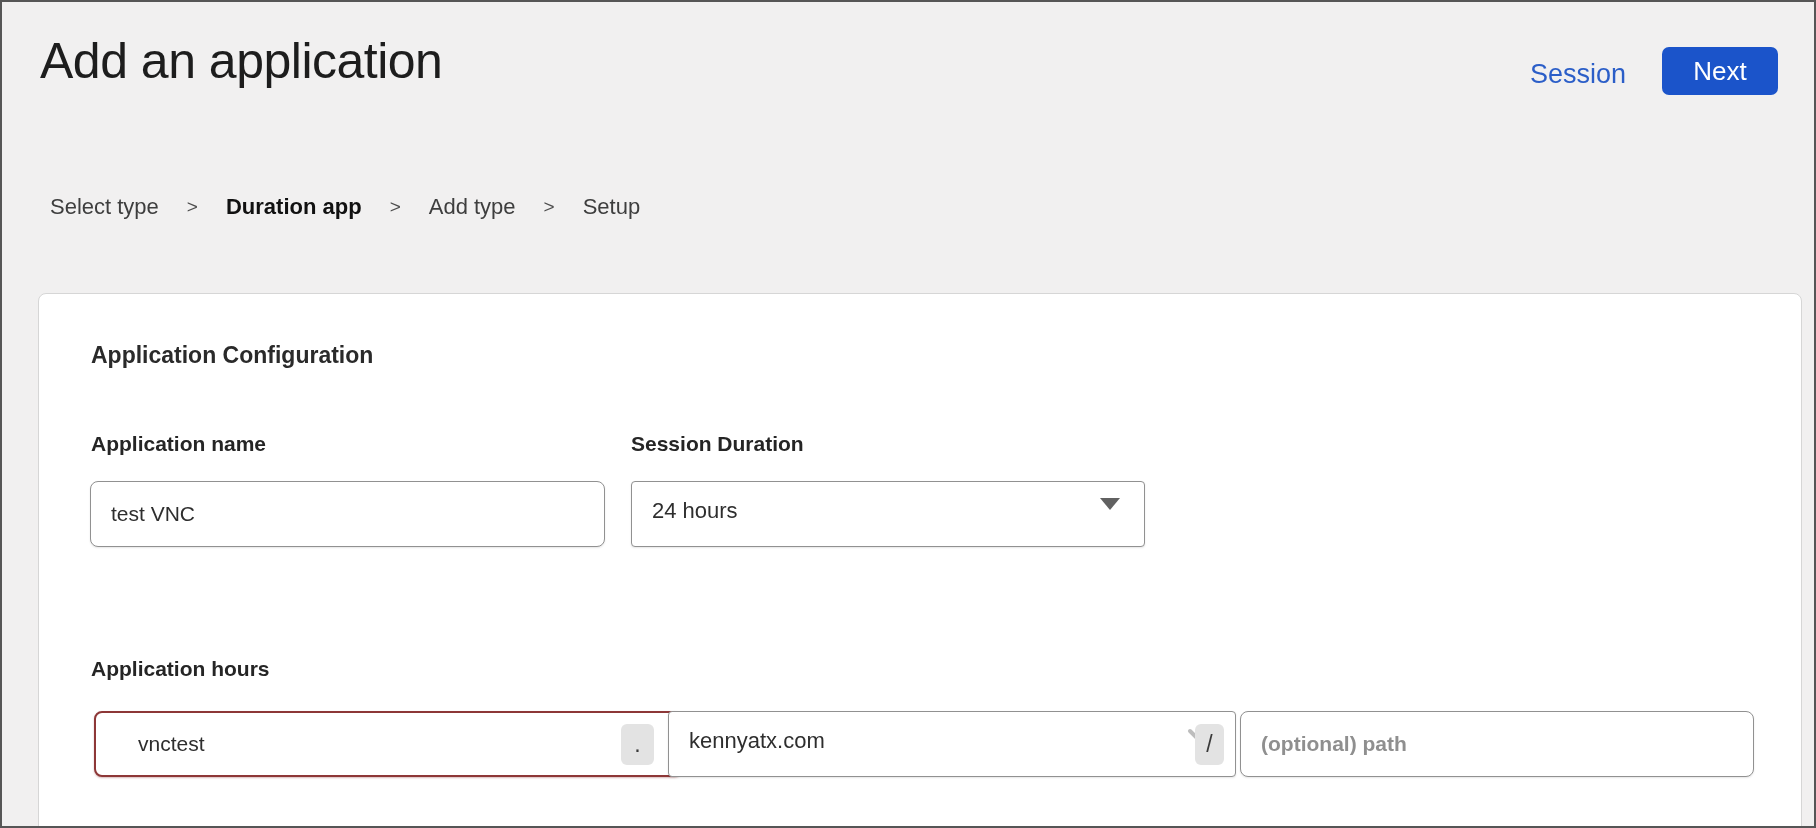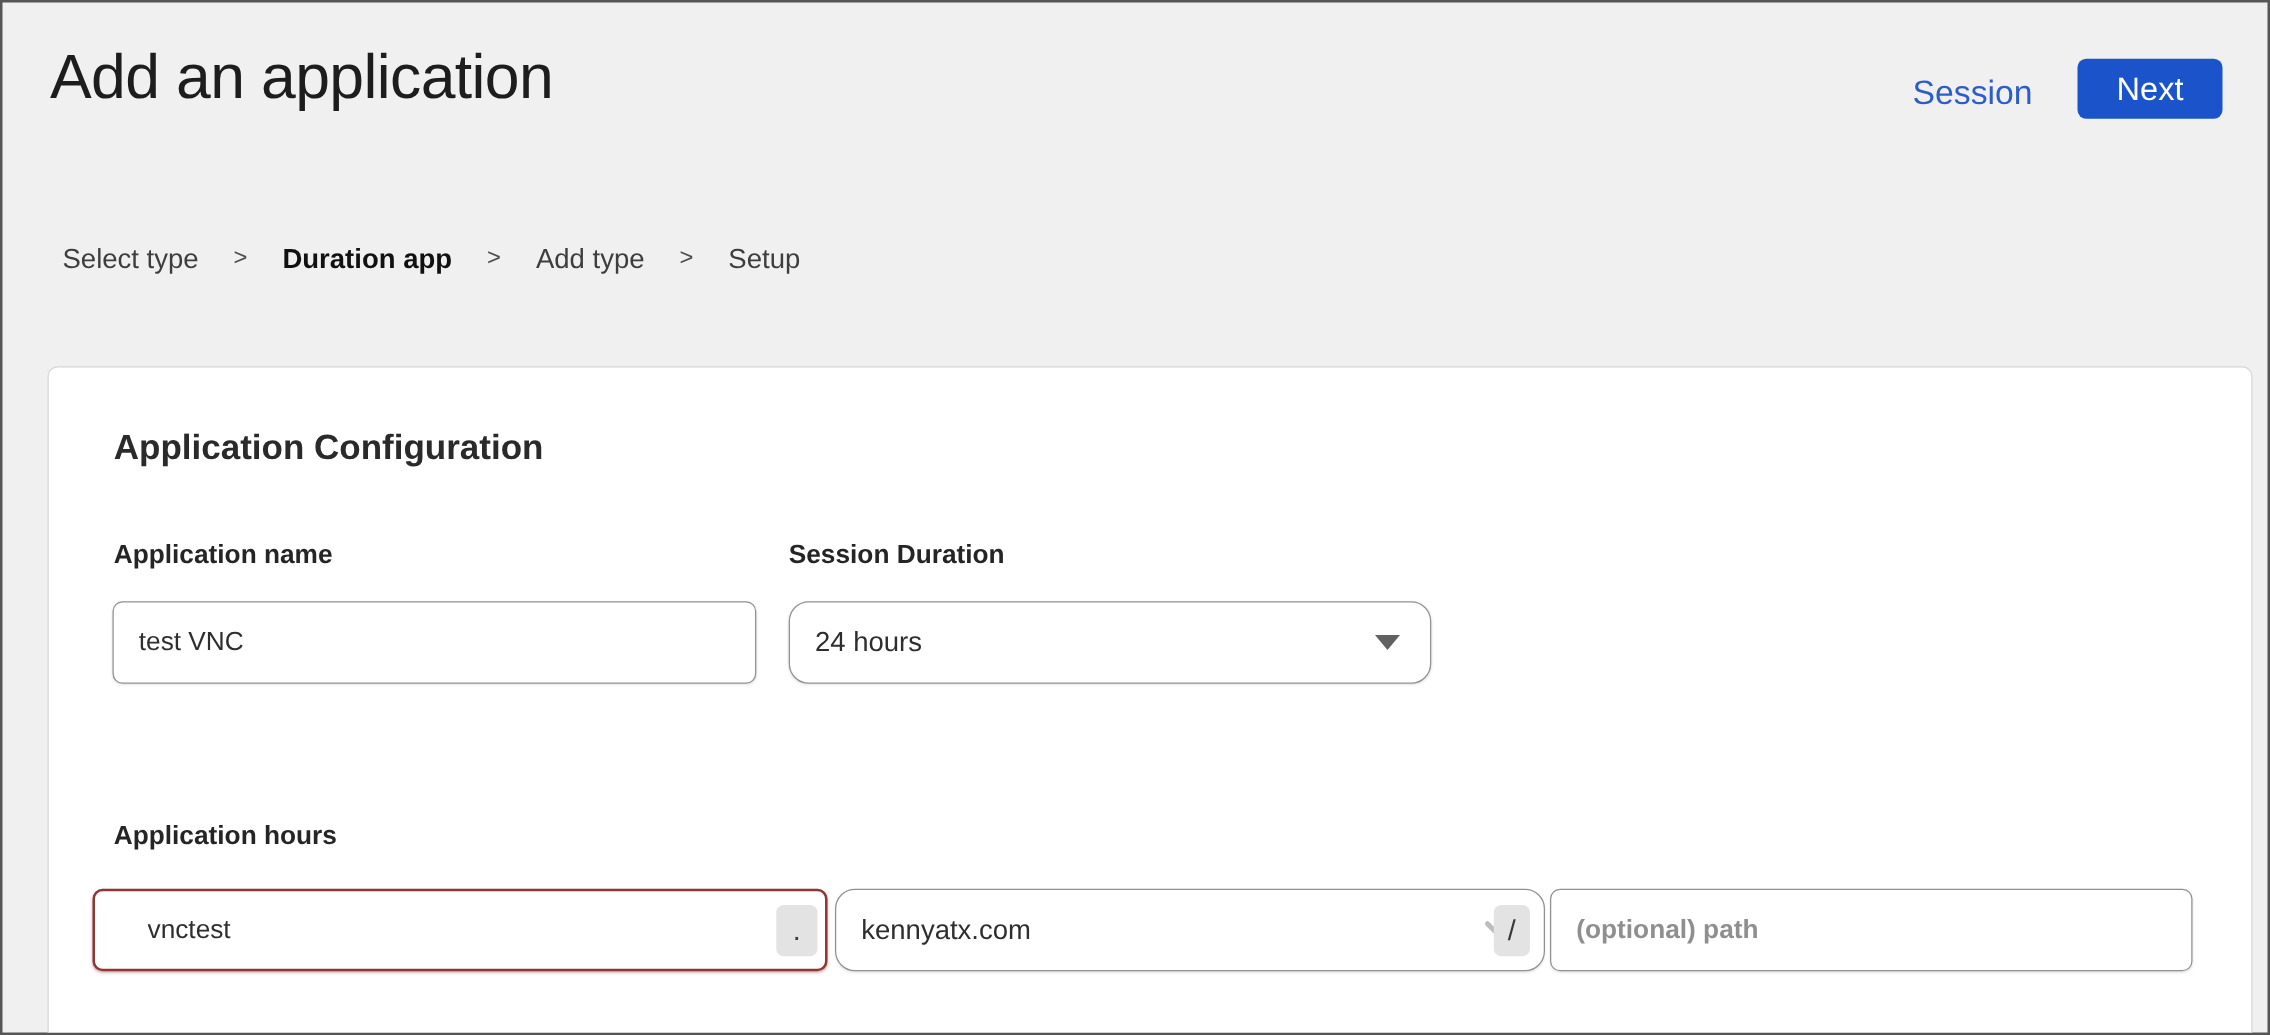--- a/index.html
+++ b/index.html
@@ -47,44 +47,44 @@
   
   .card {
     position: absolute; left: 36px; top: 291px;
     width: 1764px; height: 537px;
     background: #ffffff;
     border: 1px solid #d6d6d6;
     border-radius: 8px 8px 0 0;
   }
   .card-heading {
     position: absolute; left: 52px; top: 48px;
-    font-size: 28px; font-weight: 700; color: #2a2a2a;
+    font-size: 23px; font-weight: 700; color: #2a2a2a;
   }
   .field-label {
     position: absolute;
     font-size: 21px; font-weight: 700; color: #252525;
   }
   .text-input {
     position: absolute; height: 66px;
     border: 1.5px solid #919191; border-radius: 8px;
     background: #ffffff;
     font-size: 21px; color: #2e2e2e;
     padding: 0 20px;
     font-family: "Liberation Sans", sans-serif;
     box-shadow: 0 1px 2px rgba(0,0,0,0.10);
     outline: none;
   }
   .text-input::placeholder { color: #8f8f8f; opacity: 1; }
   .text-input.error { border: 2px solid #8d3737; box-shadow: 0 1px 2px rgba(141,55,55,0.35); }
   .select-box {
     position: absolute; height: 66px;
-    border: 1.5px solid #919191; border-radius: 16px;
+    border: 1.5px solid #919191; border-radius: 4px;
     background: #ffffff;
-    display: flex; align-items: center;
-    padding: 4px 20px;
+    display: flex; align-items: flex-start;
+    padding: 16px 20px;
     font-size: 22px; color: #2e2e2e;
     cursor: pointer;
     box-shadow: 0 1px 2px rgba(0,0,0,0.10);
   }
   .select-box .grow { flex: 1 1 auto; }
   .caret-triangle {
     width: 0; height: 0;
     border-left: 10px solid transparent;
     border-right: 10px solid transparent;
     border-top: 12px solid #616161;
@@ -96,21 +96,21 @@
     background: #e3e3e3; border-radius: 6px;
     display: flex; align-items: center; justify-content: center;
     font-size: 23px; color: #3a3a3a;
   }
   
   #name-label     { left: 52px;  top: 138px; }
   #name-input     { left: 51px;  top: 187px; width: 515px; }
   #session-label  { left: 592px; top: 138px; }
   #session-select { left: 592px; top: 187px; width: 514px; }
   #domain-label   { left: 52px;  top: 363px; }
-  #subdomain-input{ left: 35px;  top: 417px; width: 588px; padding-left: 42px; }
+  #subdomain-input{ left: 55px;  top: 417px; width: 588px; padding-left: 42px; }
   #dot-chip       { left: 582px; top: 430px; width: 33px; height: 41px; }
   #domain-select  { left: 629px; top: 417px; width: 568px; }
   #slash-chip     { left: 1156px; top: 430px; width: 29px; height: 41px; }
   #path-input     { left: 1201px; top: 417px; width: 514px; font-weight: bold; }
 </style>
 </head>
 <body>
 
 <div class="screen">
 

